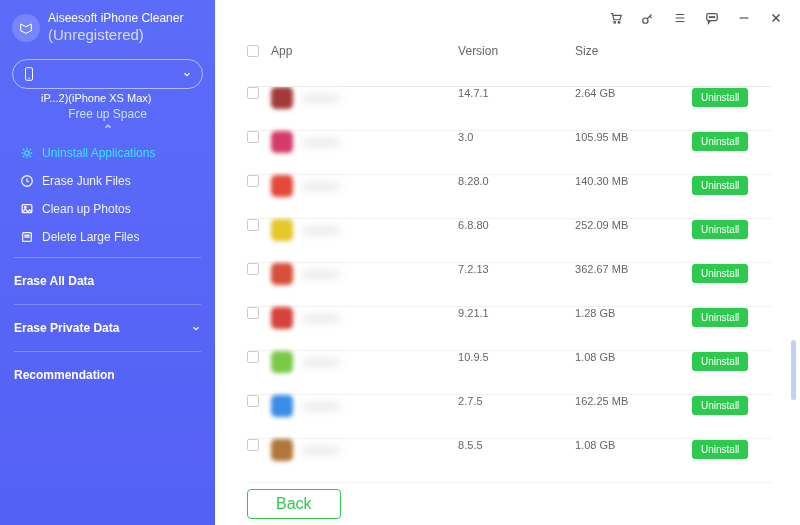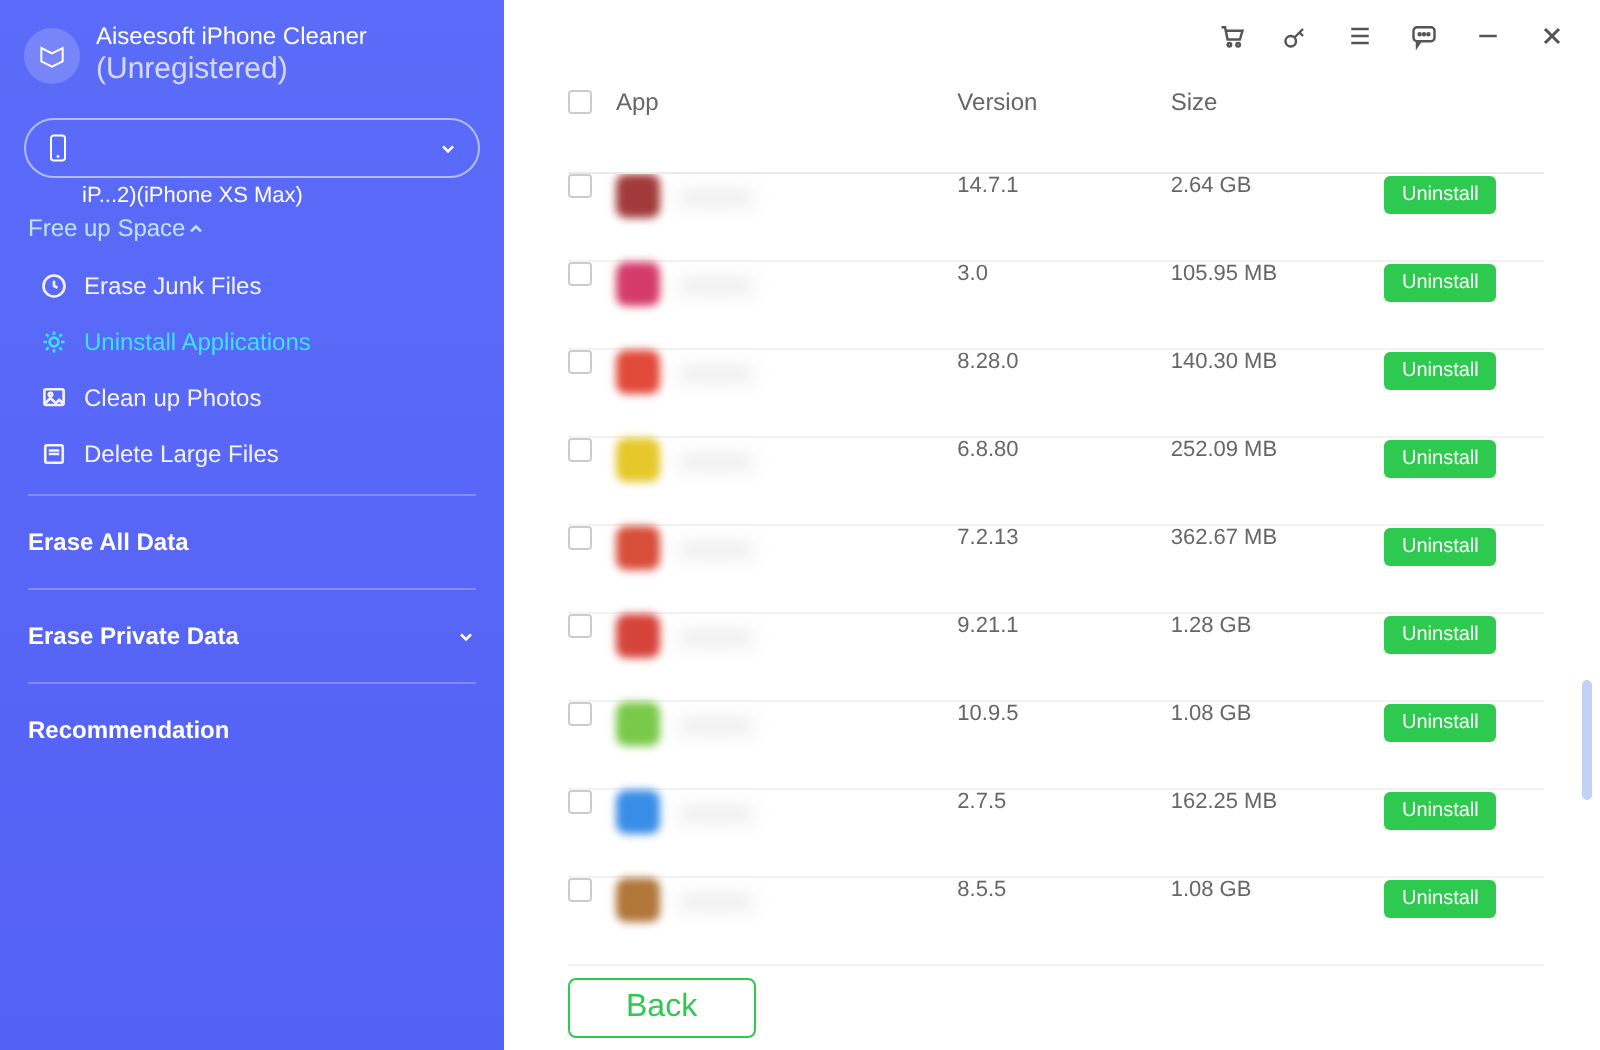--- a/index.html
+++ b/index.html
@@ -1,31 +1,31 @@
 <!DOCTYPE html>
 <html><head>
 <meta charset="utf-8">
 <style>
 * { margin: 0; padding: 0; box-sizing: border-box; font-family: -apple-system, BlinkMacSystemFont, "Segoe UI", Arial, sans-serif; }
 body { width: 800px; height: 525px; background: #fff; overflow: hidden; display: flex; }
 
-.sidebar { width: 252px; height: 100%; background: linear-gradient(180deg, #5b6cf9 0%, #5461f5 100%); color: #fff; display: flex; flex-direction: column; padding-top: 8px; }
+.sidebar { width: 215px; height: 100%; background: linear-gradient(180deg, #5b6cf9 0%, #5461f5 100%); color: #fff; display: flex; flex-direction: column; padding-top: 8px; }
 .brand { display: flex; align-items: center; gap: 8px; padding: 4px 12px 10px 12px; }
 .brand-icon { width: 28px; height: 28px; border-radius: 50%; background: rgba(255,255,255,0.18); display: flex; align-items: center; justify-content: center; }
 .brand-icon svg { width: 16px; height: 16px; fill: #fff; }
 .brand-text { display: flex; flex-direction: column; line-height: 1.15; }
 .brand-title { font-size: 12px; font-weight: 500; }
 .brand-sub { font-size: 15px; opacity: 0.75; }
 
 .device-pill { margin: 6px 12px 10px 12px; height: 30px; border: 1px solid rgba(255,255,255,0.55); border-radius: 15px; display: flex; align-items: center; padding: 0 10px; gap: 6px; font-size: 11px; cursor: pointer; }
 .device-pill svg.phone { width: 12px; height: 14px; fill: none; stroke: #fff; stroke-width: 1.4; }
 .device-pill span { flex: 1; white-space: nowrap; overflow: hidden; text-overflow: ellipsis; margin-top: 48px; }
 .device-pill svg.chev { width: 10px; height: 10px; fill: none; stroke: #fff; stroke-width: 1.6; }
 
-.nav-header { display:flex; align-items:center; padding: 8px 14px; font-size: 12px; color: #bfe4ff; cursor:pointer; }
+.nav-header { display:flex; align-items:center; padding: 8px 14px; font-size: 12px; color: #bfe4ff; cursor:pointer;flex-direction:column; }
 .nav-header svg { width: 10px; height: 10px; fill:none; stroke: #bfe4ff; stroke-width:1.6; }
 .nav-item { display:flex; align-items:center; gap:8px; padding: 7px 14px 7px 20px; font-size: 12px; color: rgba(255,255,255,0.92); cursor:pointer; }
 .nav-item.active { color: #3ee2ff; }
 .nav-item .icon { width: 14px; height: 14px; display:flex; align-items:center; justify-content:center; }
 .nav-item .icon svg { width:14px; height:14px; fill:none; stroke: currentColor; stroke-width:1.5; }
 .divider { height: 1px; background: rgba(255,255,255,0.25); margin: 6px 14px; }
 .nav-section { display:flex; align-items:center; justify-content: space-between; padding: 10px 14px; font-size: 12px; font-weight:600; cursor:pointer; }
 .nav-section svg { width:10px; height:10px; fill:none; stroke:#fff; stroke-width:1.6; }
 
 .main { flex:1; height:100%; display:flex; flex-direction:column; position:relative; }
@@ -82,37 +82,37 @@
       </svg>
   </div>
 
   <div class="nav-header">
     <span>Free up Space</span>
     <svg viewBox="0 0 12 12">
         <polyline points="3 8 6 5 9 8"></polyline>
       </svg>
   </div>
 
+  <div class="nav-item active">
+    <span class="icon">
+        <svg viewBox="0 0 16 16">
+          <circle cx="8" cy="8" r="2.5"></circle>
+          <path d="M8 2v2M8 12v2M2 8h2M12 8h2M3.5 3.5l1.4 1.4M11.1 11.1l1.4 1.4M3.5 12.5l1.4-1.4M11.1 4.9l1.4-1.4"></path>
+        </svg>
+      </span>
+    <span>Uninstall Applications</span>
+  </div>
   <div class="nav-item">
     <span class="icon">
         <svg viewBox="0 0 16 16">
           <circle cx="8" cy="8" r="6"></circle>
           <path d="M8 5v3l2 1"></path>
         </svg>
       </span>
     <span>Erase Junk Files</span>
-  </div>
-  <div class="nav-item active">
-    <span class="icon">
-        <svg viewBox="0 0 16 16">
-          <circle cx="8" cy="8" r="2.5"></circle>
-          <path d="M8 2v2M8 12v2M2 8h2M12 8h2M3.5 3.5l1.4 1.4M11.1 11.1l1.4 1.4M3.5 12.5l1.4-1.4M11.1 4.9l1.4-1.4"></path>
-        </svg>
-      </span>
-    <span>Uninstall Applications</span>
   </div>
   <div class="nav-item">
     <span class="icon">
         <svg viewBox="0 0 16 16">
           <rect x="2.5" y="3" width="11" height="9" rx="1"></rect>
           <circle cx="6" cy="6" r="1"></circle>
           <path d="M3 11l3-3 3 3 2-2 2 2"></path>
         </svg>
       </span>
     <span>Clean up Photos</span>

